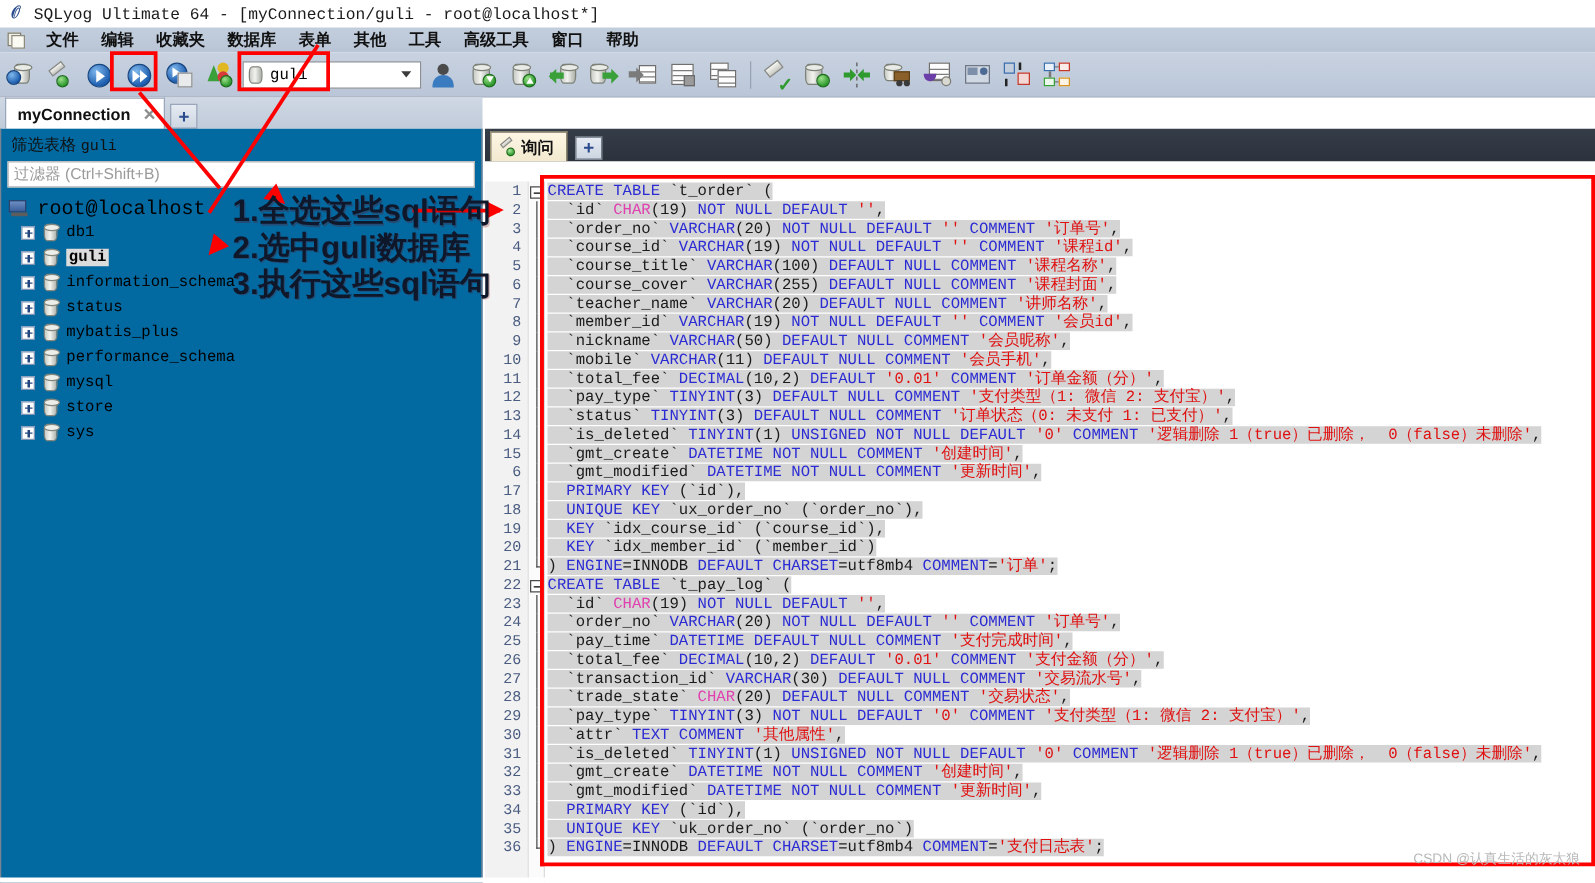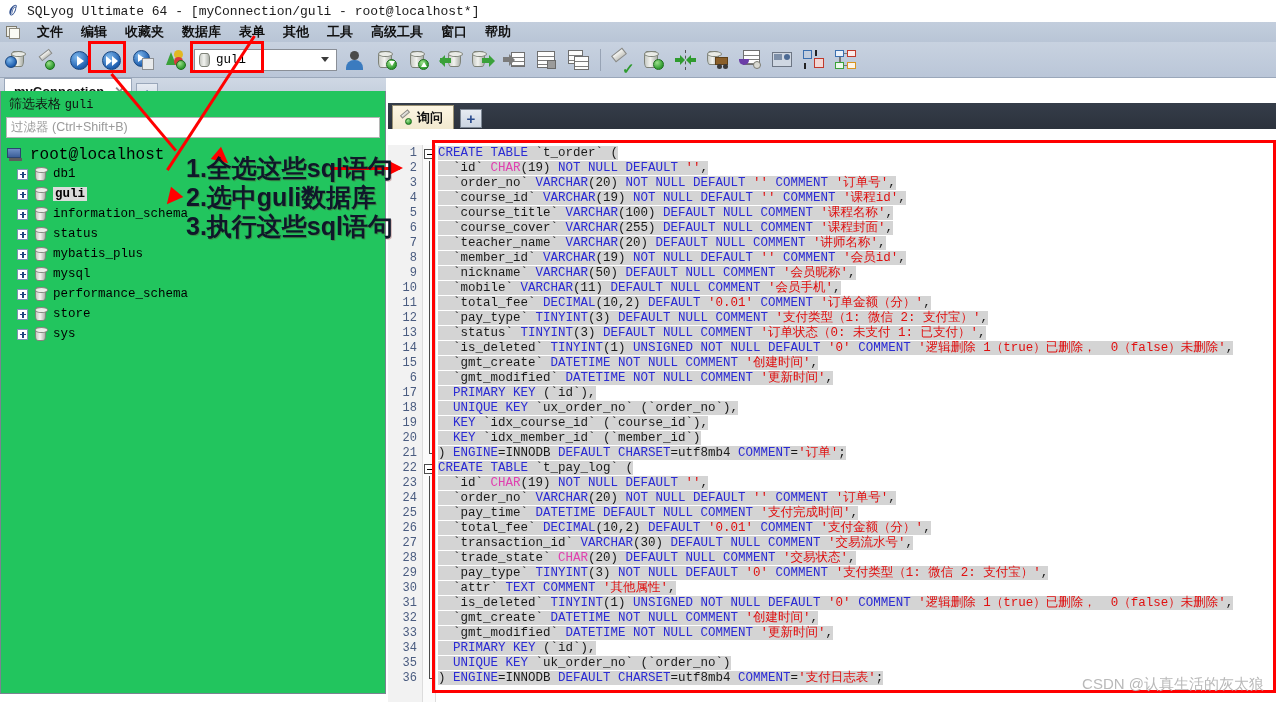--- a/index.html
+++ b/index.html
@@ -154,22 +154,22 @@
   }
   .ltab-plus {
     width: 22px; height: 20px; margin-left: 4px; margin-bottom: 0px;
     background: linear-gradient(to bottom,#e6ebf2,#cdd6e2);
     border: 1px solid #9aa7ba;
     display: flex; align-items: center; justify-content: center;
     color: #2a4b8d; font-size: 15px; font-weight: bold; line-height: 1;
   }
 
   .left-panel {
-    position: absolute; left: 0; top: 91px; width: 386px; height: 603px;
-    background: #22c55e; border: 1px solid #7a8391; border-top: none;
+    position: absolute; left: 0; top: 103px; width: 386px; height: 603px;
+    background: #0369a1; border: 1px solid #7a8391; border-top: none;
     overflow: hidden;
   }
   .filter-title {
     padding: 4px 6px 2px 8px;
     font-size: 13px; color: #111; white-space: nowrap;
   }
   .filter-title .ft-cn { font-family: "Liberation Sans", sans-serif; }
   .filter-title .ft-mono { font-family: "Liberation Mono", monospace; font-size: 12px; }
   .filter-box {
     margin: 2px 5px 4px 5px; height: 21px;
@@ -335,21 +335,21 @@
   .rbox {
     position: absolute; border: 3px solid #ff0000; pointer-events: none;
   }
   .rline {
     position: absolute; background: #ff0000; pointer-events: none;
   }
   .rtri { position: absolute; width: 0; height: 0; pointer-events: none; }
 
   .watermark {
     position: absolute; right: 12px; bottom: 12px;
-    font-size: 15px; color: #b9b9b9; white-space: nowrap;
+    font-size: 11px; color: #b9b9b9; white-space: nowrap;
     font-family: "Liberation Sans", sans-serif;
   }
 
   .statusline {
     position: absolute; left: 0; bottom: 0; width: 1276px; height: 4px;
     background: #ffffff;
   }
 </style>
 </head>
 <body>
@@ -634,26 +634,26 @@
         <span class="node-label">status</span>
       </div>
       <div class="tree-node">
         <span class="expander"></span>
         <span class="db-cyl"></span>
         <span class="node-label">mybatis_plus</span>
       </div>
       <div class="tree-node">
         <span class="expander"></span>
         <span class="db-cyl"></span>
-        <span class="node-label">mysql</span>
+        <span class="node-label">performance_schema</span>
       </div>
       <div class="tree-node">
         <span class="expander"></span>
         <span class="db-cyl"></span>
-        <span class="node-label">performance_schema</span>
+        <span class="node-label">mysql</span>
       </div>
       <div class="tree-node">
         <span class="expander"></span>
         <span class="db-cyl"></span>
         <span class="node-label">store</span>
       </div>
       <div class="tree-node">
         <span class="expander"></span>
         <span class="db-cyl"></span>
         <span class="node-label">sys</span>

